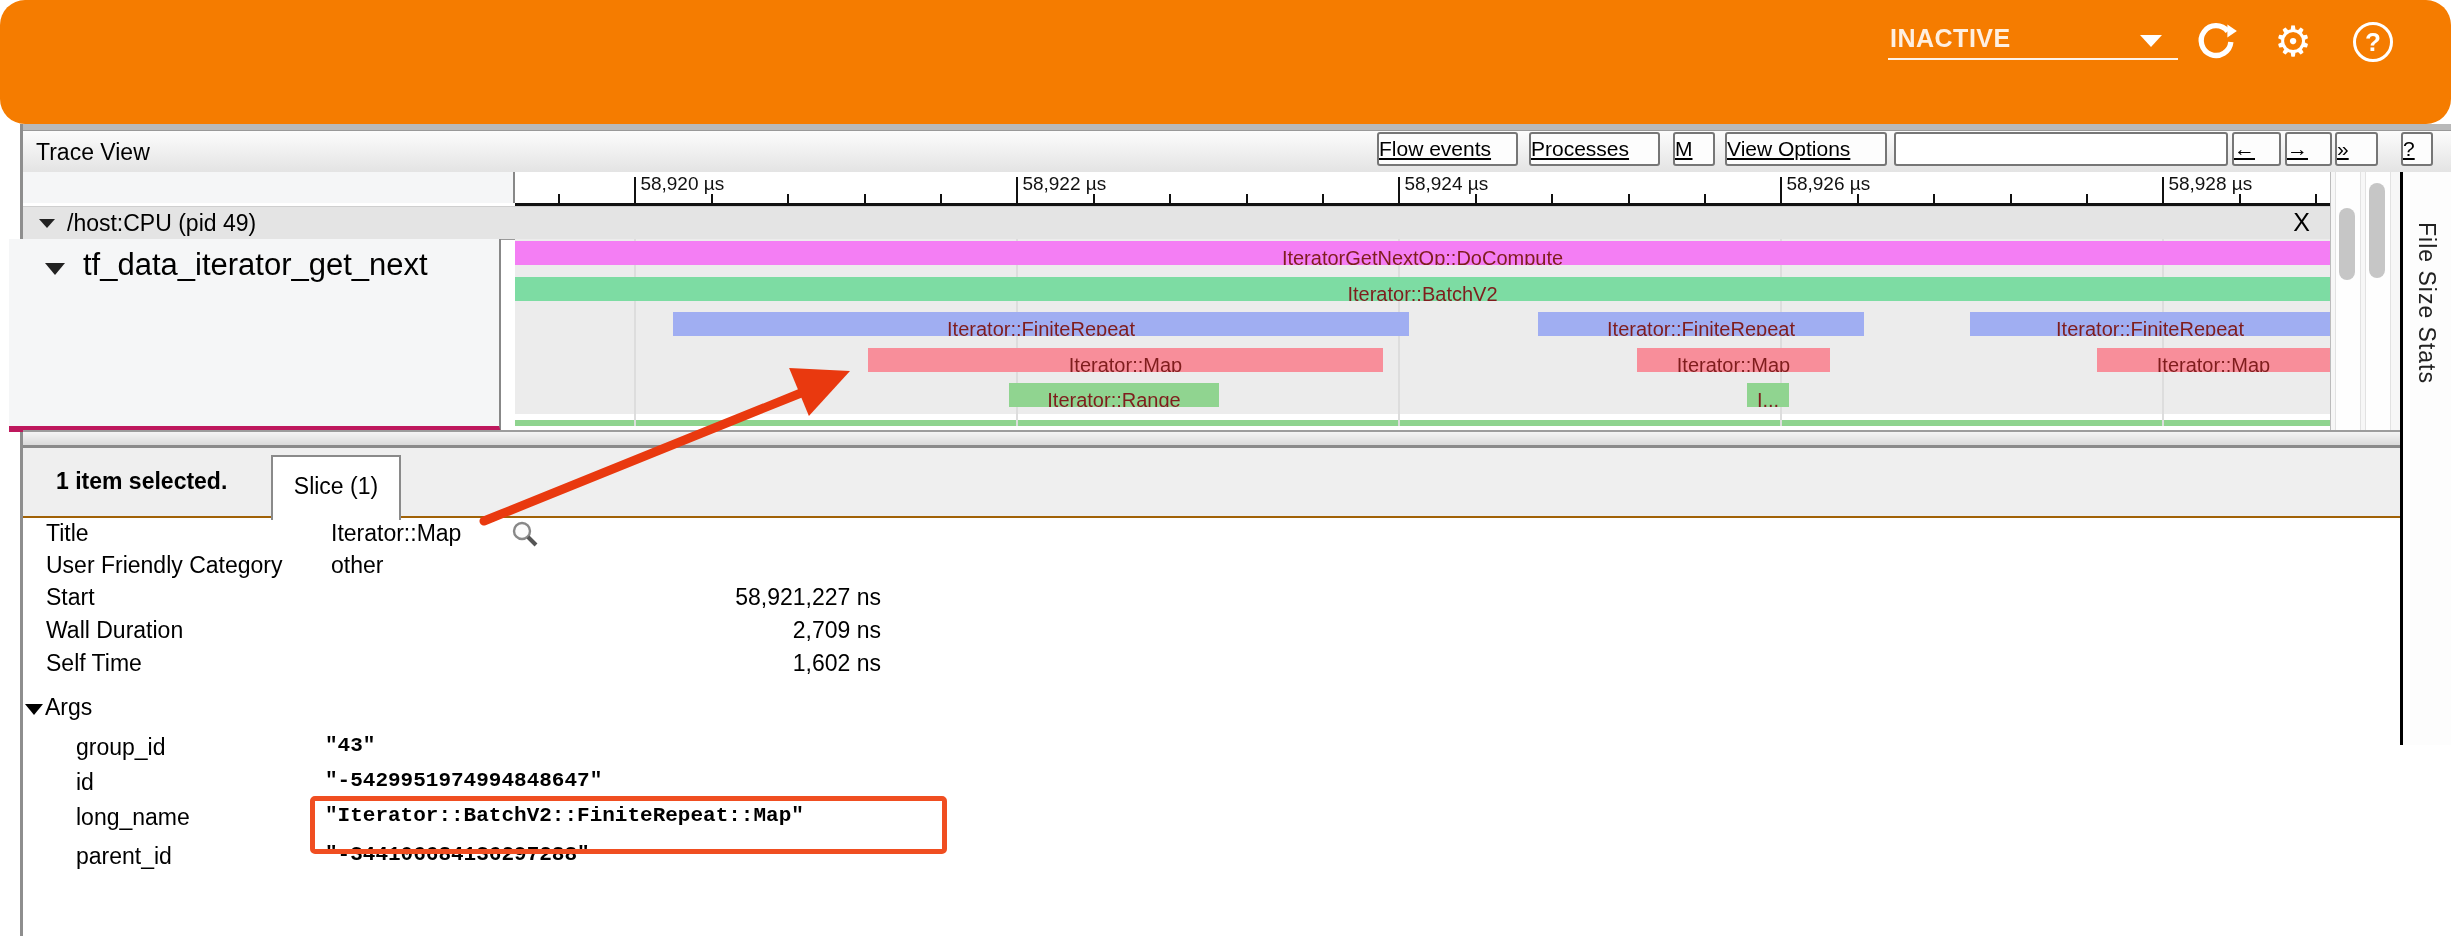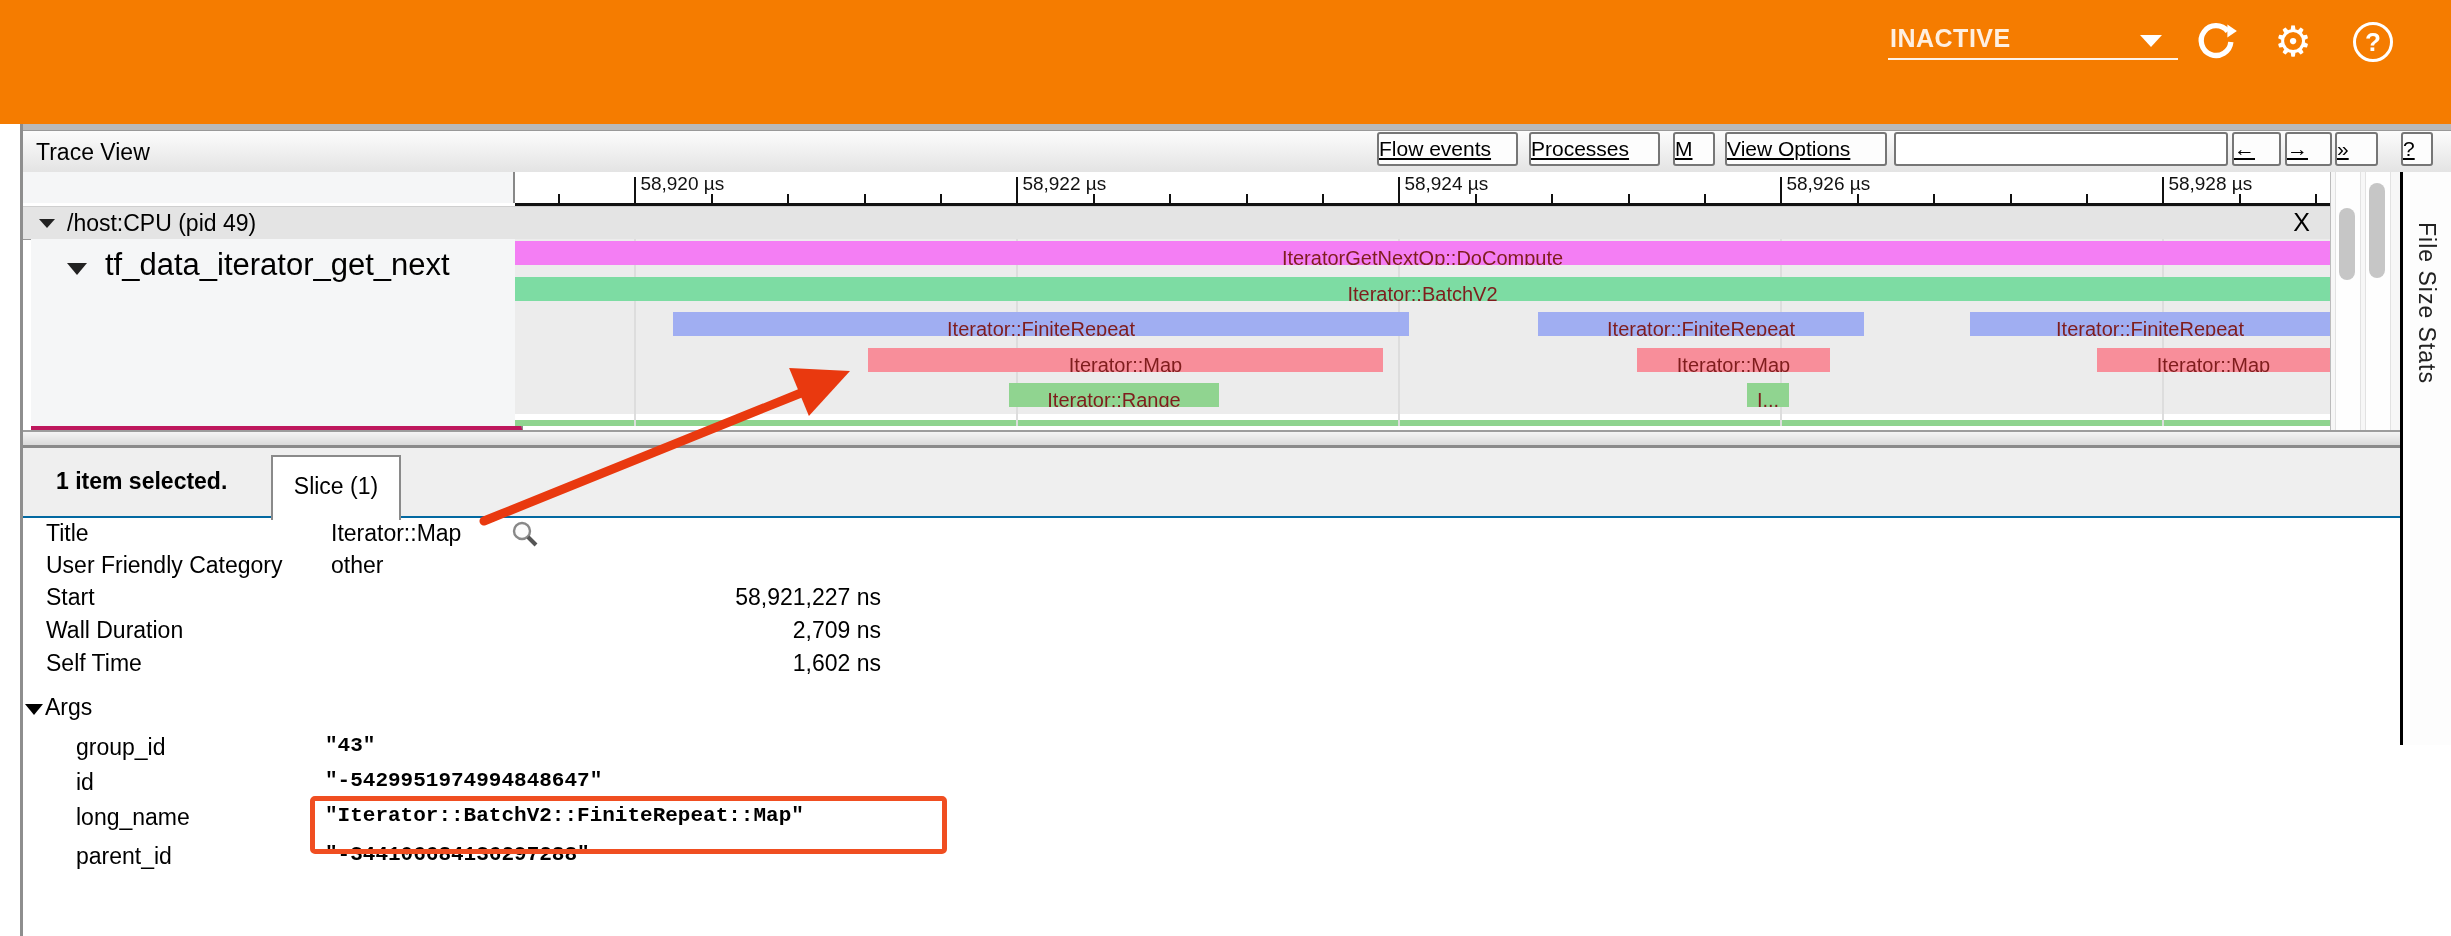--- a/index.html
+++ b/index.html
@@ -1,20 +1,20 @@
 <!DOCTYPE html>
 <html><head>
 <meta charset="utf-8">
 <style>
   html,body{margin:0;padding:0;background:#fff;}
   body{width:2451px;height:936px;position:relative;overflow:hidden;
        font-family:"Liberation Sans",sans-serif;color:#000;}
 
   
-  .top-header{position:absolute;left:0;top:0;width:2451px;height:124px;background:#F57C00;}
+  .top-header{position:absolute;left:0;top:0;width:2451px;height:124px;background:#F57C00;border-radius:25px;}
   .status-dd{position:absolute;left:1888px;top:22px;width:290px;height:36px;
              border-bottom:2px solid rgba(255,255,255,.9);cursor:pointer;}
   .status-dd .txt{position:absolute;left:2px;top:2px;font-size:25px;letter-spacing:.5px;
                   color:rgba(255,255,255,.88);font-weight:bold;}
   .dd-tri{position:absolute;right:16px;top:13px;width:0;height:0;
           border-left:11px solid transparent;border-right:11px solid transparent;
           border-top:12px solid #fff;}
   .hdr-icon{position:absolute;top:20px;width:44px;height:44px;cursor:pointer;}
   .help-circle{box-sizing:border-box;width:40px;height:40px;border:3px solid #fff;border-radius:50%;
                color:#fff;font-size:26px;font-weight:bold;text-align:center;line-height:34px;}
@@ -44,21 +44,21 @@
 
   
   .pid-header{position:absolute;left:23px;top:206px;width:2307px;height:32px;background:#E4E4E4;
               border-bottom:1px solid #9a9a9a;border-top:1px solid #cfcfcf;}
   .pid-tri{position:absolute;left:16px;top:12px;width:0;height:0;border-left:8px solid transparent;
            border-right:8px solid transparent;border-top:9px solid #222;}
   .pid-label{position:absolute;left:44px;top:3px;font-size:23px;}
   .pid-close{position:absolute;right:20px;top:1px;font-size:25px;cursor:pointer;}
 
   
-  .track-panel{position:absolute;left:31px;top:239px;width:490px;height:187px;background:#F5F6F7;
+  .track-panel{position:absolute;left:9px;top:239px;width:490px;height:187px;background:#F5F6F7;
                border-right:2px solid #888;border-bottom:6px solid #be185d;}
   .trk-tri{position:absolute;left:36px;top:24px;width:0;height:0;border-left:10px solid transparent;
            border-right:10px solid transparent;border-top:12px solid #222;}
   .trk-name{position:absolute;left:74px;top:8px;font-size:31px;}
   .timeline{position:absolute;left:515px;top:239px;width:1815px;height:187px;background:#ECECEC;overflow:hidden;}
   .gridline{position:absolute;top:0;bottom:0;width:2px;background:#DDDDDD;}
   .slice{position:absolute;height:24px;font-size:20px;line-height:34px;text-align:center;
          overflow:hidden;white-space:nowrap;color:#7f1d1d;cursor:pointer;}
   .bottom-white{position:absolute;left:0;right:0;top:175px;height:6px;background:#fff;}
   .bottom-green{position:absolute;left:0;right:0;top:181px;height:6px;}
@@ -74,21 +74,21 @@
                  writing-mode:vertical-rl;text-orientation:sideways;letter-spacing:1px;white-space:nowrap;}
 
   
   .splitter{position:absolute;left:23px;top:430px;width:2428px;height:18px;
             background:linear-gradient(#F4F4F4,#DADADA);border-top:2px solid #9c9c9c;
             border-bottom:3px solid #8a8a8a;box-sizing:border-box;cursor:row-resize;}
 
   
   .details{position:absolute;left:23px;top:448px;width:2428px;height:488px;background:#fff;}
   .details-header{position:absolute;left:0;top:0;width:100%;height:70px;background:#EFEFEF;
-                  border-bottom:2px solid #0369a1;box-sizing:border-box;}
+                  border-bottom:2px solid #a16207;box-sizing:border-box;}
   .sel-text{position:absolute;left:33px;top:20px;font-size:23px;font-weight:bold;}
   .tab{position:absolute;left:248px;top:7px;width:130px;height:65px;background:#fff;
        border:2px solid #8a8a8a;border-bottom:none;box-sizing:border-box;z-index:2;
        font-size:23px;text-align:center;line-height:58px;cursor:pointer;}
   .detail-row{position:absolute;left:0;width:100%;height:28px;font-size:23px;}
   .d-label{position:absolute;left:23px;top:0;white-space:nowrap;}
   .d-value{position:absolute;left:308px;top:0;white-space:nowrap;}
   .d-value.right{width:550px;text-align:right;}
   .args-title{position:absolute;left:2px;font-size:23px;}
   .args-tri{display:inline-block;width:0;height:0;border-left:9px solid transparent;

